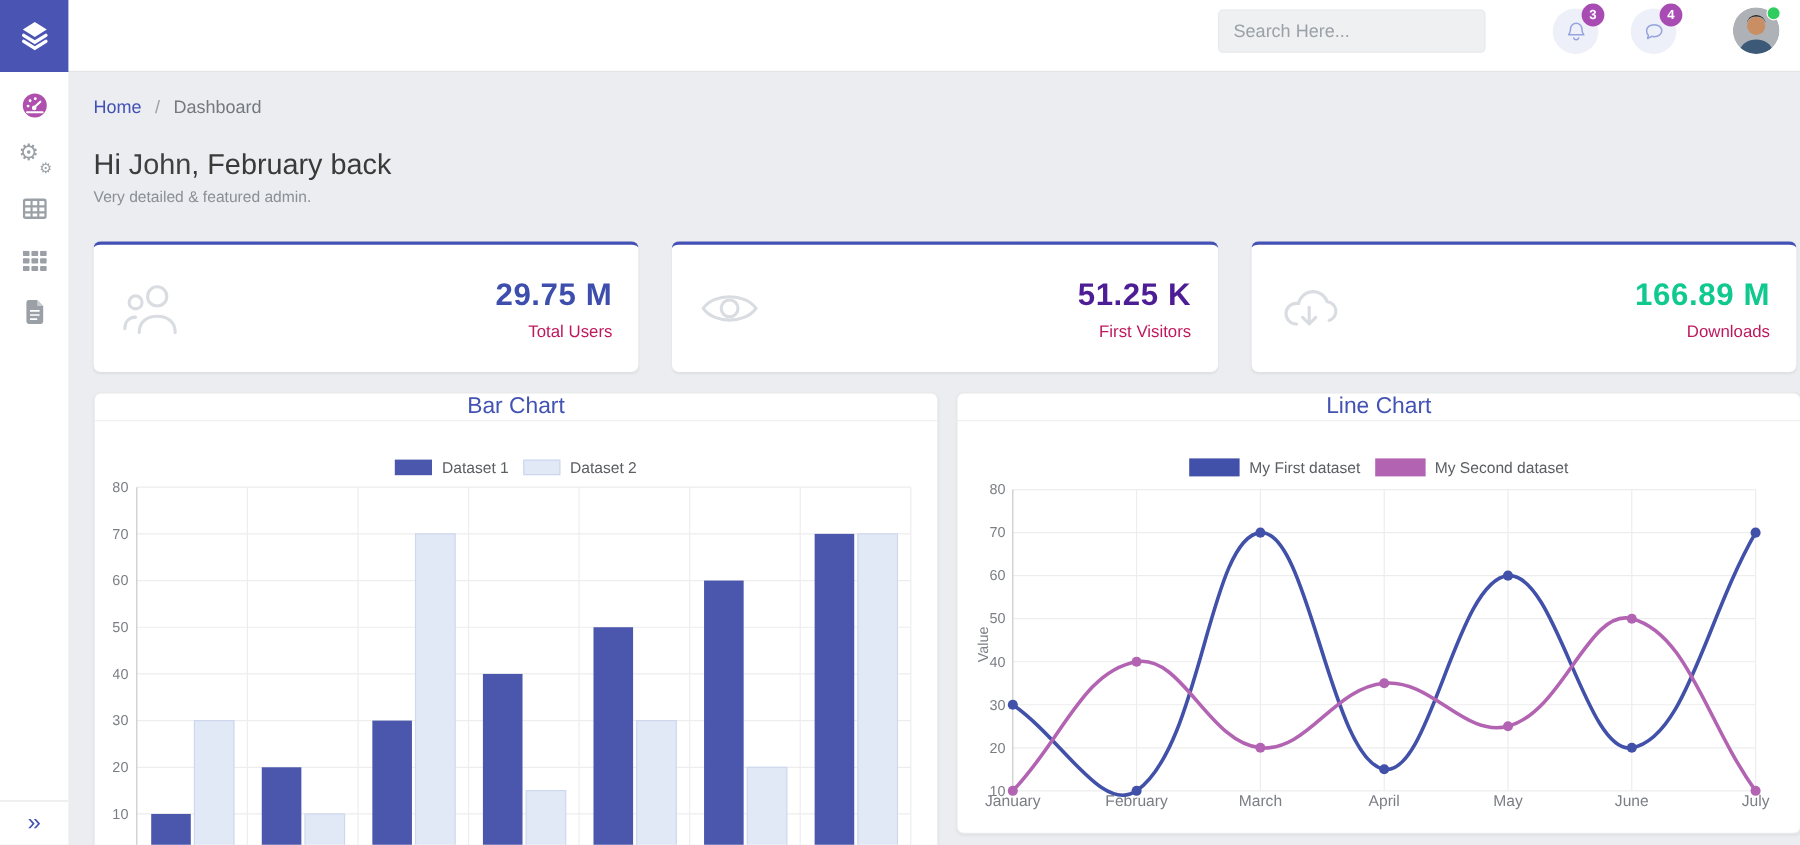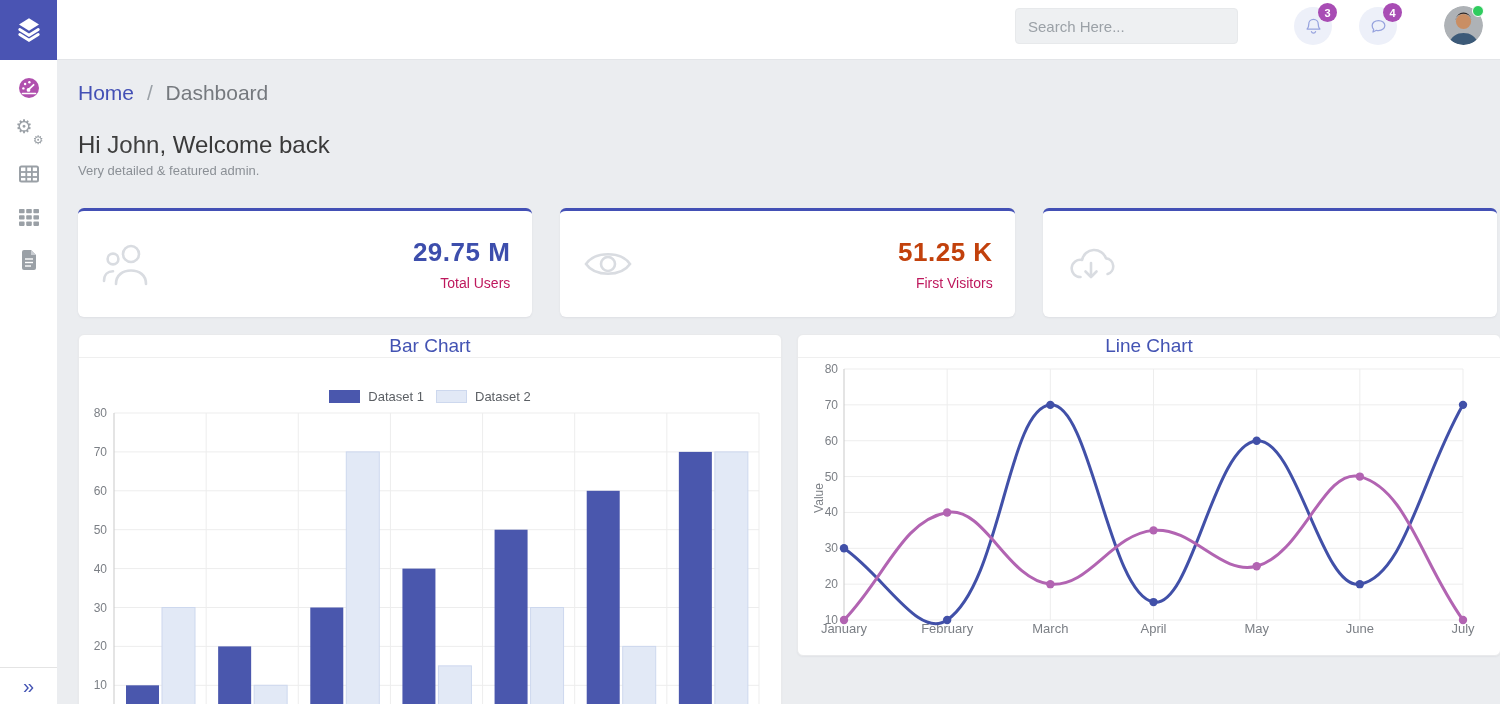--- a/index.html
+++ b/index.html
@@ -66,21 +66,21 @@
     position:absolute; bottom:0; left:0; width:57px; height:37px;
     border-top:1px solid #e4e4e4; display:flex; align-items:center; justify-content:center;
   }
   .expand-chevron { color:#4353b3; font-size:20px; line-height:1; cursor:pointer; }
 
   
   .main {
     position:absolute; left:57px; top:60px; width:1443px;
     padding:21px 3px 0 21px;
   }
-  .breadcrumb { font-size:21px; margin-bottom:26px; }
+  .breadcrumb { font-size:15px; margin-bottom:26px; }
   .breadcrumb .home { color:#4350b5; text-decoration:none; cursor:pointer; }
   .breadcrumb .sep { color:#9aa0a6; margin:0 7px; }
   .breadcrumb .current { color:#75797e; }
   h1.welcome { font-size:24px; font-weight:normal; color:#3a3a3a; margin-bottom:4px; }
   h1.welcome .name { color:#404040; }
   .subtitle { font-size:13px; color:#8b9096; }
 
   
   .stats-row { display:flex; gap:28px; margin-top:30px; }
   .stat-card {
@@ -224,21 +224,21 @@
 </div>
 
 <div class="main">
 
   <div class="breadcrumb">
     <span class="home">Home</span>
     <span class="sep">/</span>
     <span class="current">Dashboard</span>
   </div>
 
-  <h1 class="welcome"><span>Hi </span><span class="name">John</span><span>, Welcome back</span></h1>
+  <h1 class="welcome"><span>Hi </span><span class="name">John</span><span>, February back</span></h1>
   <div class="subtitle">Very detailed &amp; featured admin.</div>
 
   <div class="stats-row">
 
     <div class="stat-card">
       <svg width="52" height="46" viewBox="0 0 52 46">
         <g stroke="#d9dce1" stroke-width="2.6" fill="none" stroke-linecap="round">
           <circle cx="31" cy="13" r="8"></circle>
           <path d="M16 43c0-9 6.8-13.5 15-13.5S46 34 46 43"></path>
           <circle cx="13" cy="18" r="5.4"></circle>
@@ -252,33 +252,37 @@
     </div>
 
     <div class="stat-card">
       <svg width="52" height="40" viewBox="0 0 52 40">
         <g stroke="#d9dce1" stroke-width="2.6" fill="none">
           <path d="M4 20C13 7 39 7 48 20 39 33 13 33 4 20z"></path>
           <circle cx="26" cy="20" r="7"></circle>
         </g>
       </svg>
       <div class="stat-right">
-        <div class="stat-value" style="color: #c2410c;">51.25 K</div>
+        <div class="stat-value" style="color: #4c1d95;">51.25 K</div>
         <div class="stat-label">First Visitors</div>
       </div>
     </div>
 
     <div class="stat-card">
       <svg width="52" height="42" viewBox="0 0 52 42">
         <g stroke="#d9dce1" stroke-width="2.6" fill="none" stroke-linecap="round" stroke-linejoin="round">
           <path d="M15.5 34a8.6 8.6 0 1 1 1.6-17A12.4 12.4 0 0 1 41 15.4 8 8 0 0 1 42.6 31"></path>
           <path d="M26 20v13"></path>
           <path d="M20.5 28.5 26 34l5.5-5.5"></path>
         </g>
       </svg>
+      <div class="stat-right">
+        <div class="stat-value" style="color: rgb(16, 201, 143);">166.89 M</div>
+        <div class="stat-label">Downloads</div>
+      </div>
     </div>
 
   </div>
 
   <div class="charts-row">
 
     <div class="chart-card">
       <div class="chart-head">
         <span class="chart-title">Bar Chart</span>
       </div>
@@ -336,20 +340,30 @@
             <rect x="620.8571428571429" y="45.9" width="33" height="272.3" fill="#e2e9f6" stroke="#cdd8ee" stroke-width="1"></rect>
           </svg>
       </div>
     </div>
 
     <div class="chart-card">
       <div class="chart-head">
         <span class="chart-title">Line Chart</span>
       </div>
       <div class="chart-body">
+        <div class="legend" id="legend-line">
+            <span class="legend-item">
+              <span class="legend-swatch" style="width: 42px; height: 15px; background: rgb(65, 80, 168);"></span>
+              <span class="legend-label">My First dataset</span>
+            </span>
+            <span class="legend-item">
+              <span class="legend-swatch" style="width: 42px; height: 15px; background: rgb(178, 100, 178);"></span>
+              <span class="legend-label">My Second dataset</span>
+            </span>
+          </div>
         <svg id="line-svg" class="chart-svg" width="672" height="285" viewBox="0 0 672 285">
             <line x1="31" y1="260.02" x2="650" y2="260.02" stroke="#ededed" stroke-width="1"></line>
             <text x="25" y="264.02" text-anchor="end" font-size="12" fill="#7b7f85">10</text>
             <line x1="31" y1="224.16" x2="650" y2="224.16" stroke="#ededed" stroke-width="1"></line>
             <text x="25" y="228.16" text-anchor="end" font-size="12" fill="#7b7f85">20</text>
             <line x1="31" y1="188.29999999999998" x2="650" y2="188.29999999999998" stroke="#ededed" stroke-width="1"></line>
             <text x="25" y="192.29999999999998" text-anchor="end" font-size="12" fill="#7b7f85">30</text>
             <line x1="31" y1="152.44" x2="650" y2="152.44" stroke="#ededed" stroke-width="1"></line>
             <text x="25" y="156.44" text-anchor="end" font-size="12" fill="#7b7f85">40</text>
             <line x1="31" y1="116.58" x2="650" y2="116.58" stroke="#ededed" stroke-width="1"></line>

